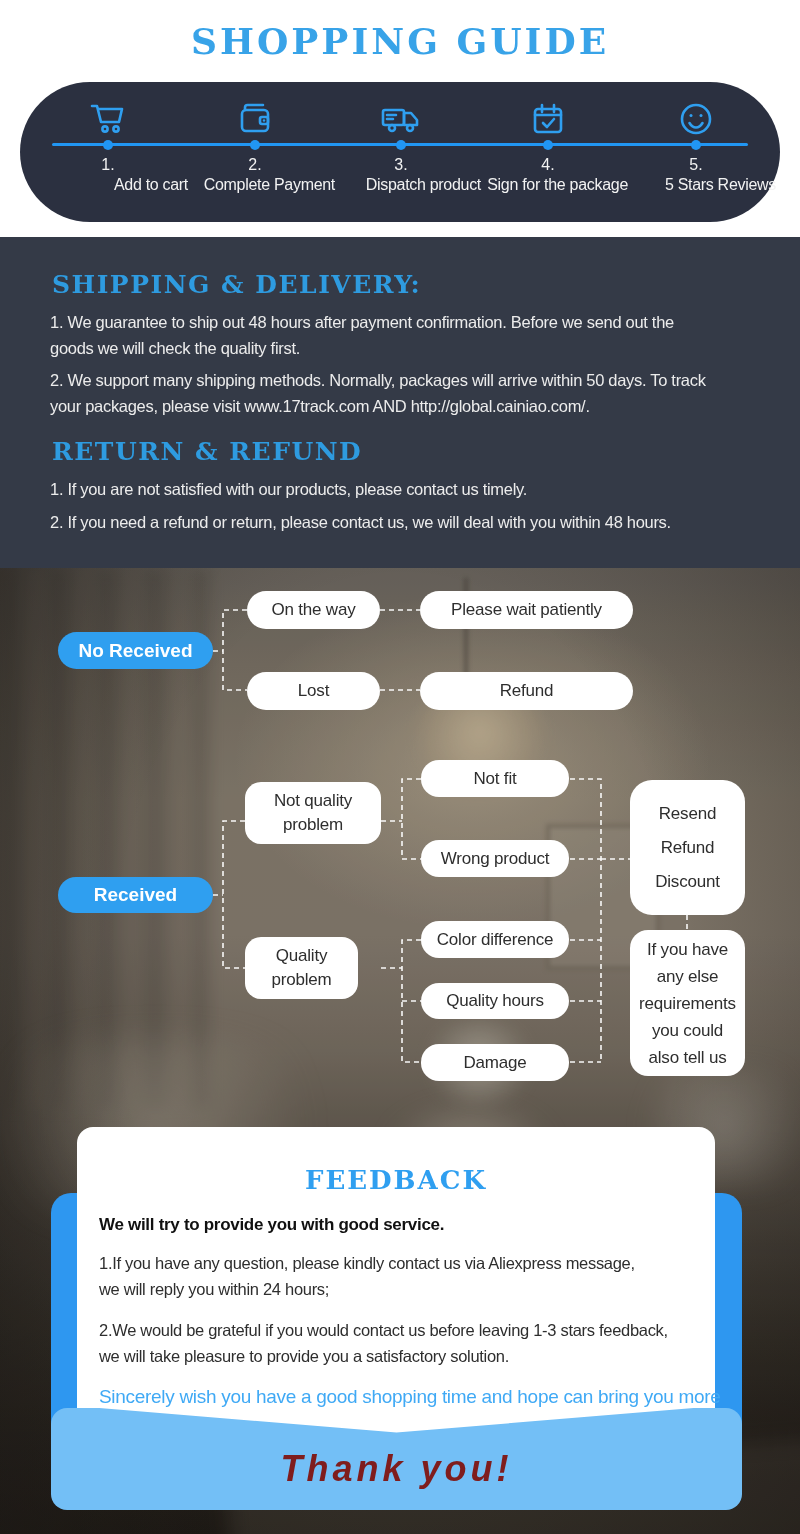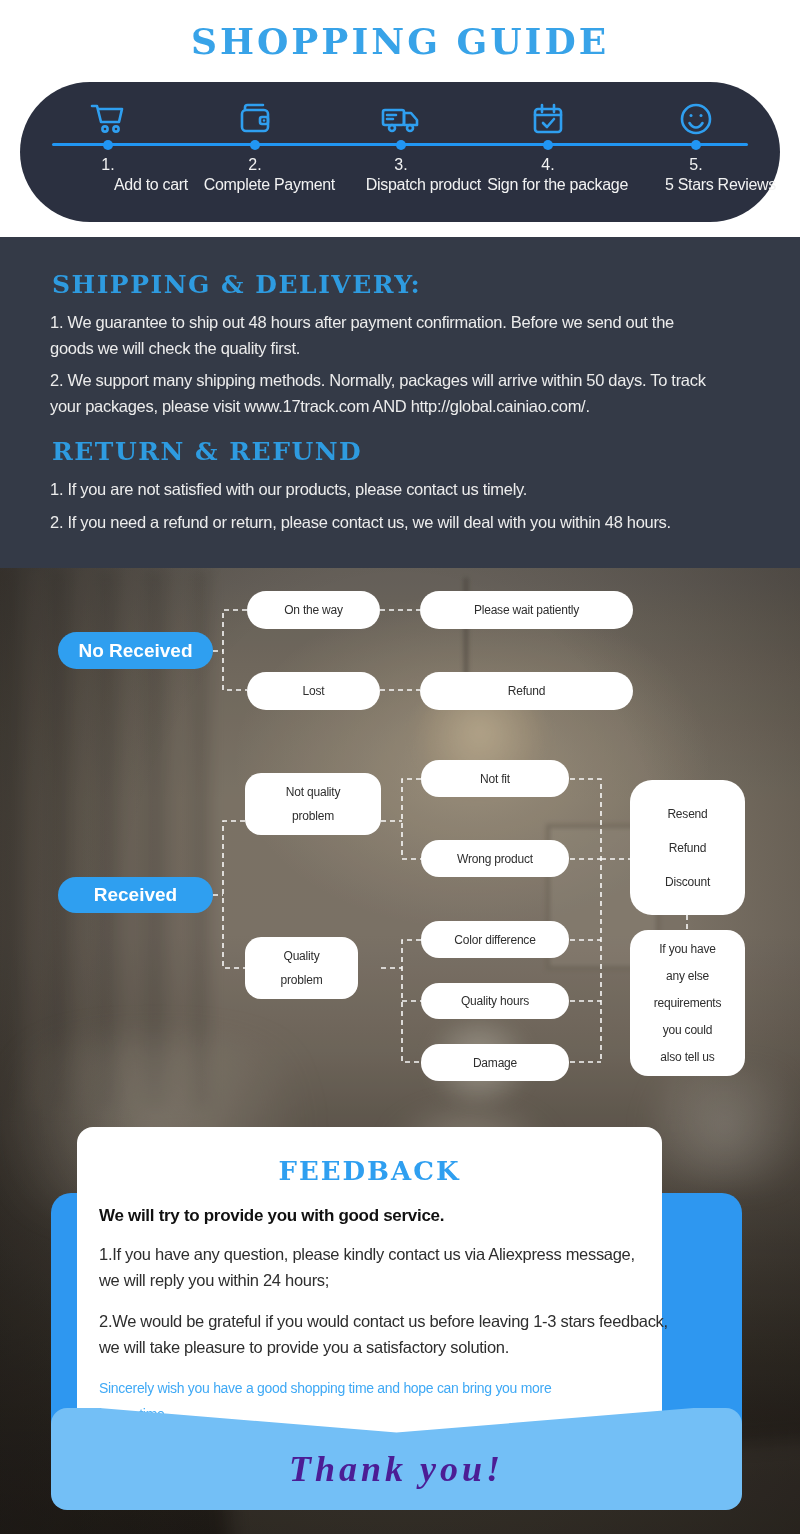--- a/index.html
+++ b/index.html
@@ -55,41 +55,41 @@
   .ph-bench{left:640px;top:500px;width:170px;height:120px;border-radius:30%;filter:blur(12px);
     background:radial-gradient(circle, rgba(198,192,182,.45), rgba(198,192,182,0) 80%);}
   .ph-floorlight{left:230px;top:890px;width:620px;height:130px;filter:blur(10px);transform:rotate(-4deg);
     background:rgba(104,95,84,.35);}
   .ph-overlay{left:0;top:0;width:100%;height:100%;
     background:radial-gradient(ellipse at 50% 42%, rgba(0,0,0,0) 50%, rgba(14,11,9,.35) 100%), rgba(28,25,23,.15);}
 
   .connectors{position:absolute;left:0;top:0;}
 
   .flow-box{position:absolute;background:#ffffff;color:#2e2e2e;display:flex;align-items:center;
-    justify-content:center;text-align:center;font-size:12px;letter-spacing:-0.2px;}
+    justify-content:center;text-align:center;font-size:17px;letter-spacing:-0.2px;}
   .flow-pill{position:absolute;background:#2f9ff0;color:#ffffff;font-weight:700;font-size:19px;
     display:flex;align-items:center;justify-content:center;border-radius:19px;}
   .flow-box .lines span{display:block;}
 
   
   .fb-panel{position:absolute;left:51px;top:625px;width:691px;height:297px;background:#2e97f0;border-radius:20px;}
-  .fb-card{position:absolute;left:77px;top:559px;width:585px;height:306px;background:#ffffff;
-    border-radius:16px;padding:7px 22px;box-sizing:border-box;}
+  .fb-card{position:absolute;left:77px;top:559px;width:638px;height:306px;background:#ffffff;
+    border-radius:16px;padding:16px 22px;box-sizing:border-box;}
   .fb-heading{margin-top:22px;text-align:center;font-family:"DejaVu Serif",serif;font-weight:700;
     font-size:26px;letter-spacing:2px;color:#2f9ff0;}
   .fb-intro{margin-top:20px;font-size:17px;font-weight:700;color:#111111;letter-spacing:-0.3px;}
   .fb-para{margin-top:15px;font-size:16.5px;color:#2e2e2e;line-height:26px;letter-spacing:-0.3px;}
   .fb-para span{display:block;white-space:nowrap;}
-  .fb-closing{margin-top:15px;font-size:14px;color:#3fa9f5;line-height:26px;letter-spacing:-0.3px;}
+  .fb-closing{margin-top:15px;font-size:19px;color:#3fa9f5;line-height:26px;letter-spacing:-0.3px;}
   .fb-closing span{display:block;white-space:nowrap;}
 
   .thanks-banner{position:absolute;left:51px;top:840px;width:691px;height:102px;background:#73bff6;
     border-radius:16px;clip-path:polygon(0 0,7% 0,50% 24%,93% 0,100% 0,100% 100%,0 100%);
     display:flex;align-items:flex-end;justify-content:center;}
-  .thanks-label{margin-bottom:20px;color:#4c1d95;font-family:Liberation Serif, serif;font-style:italic;
+  .thanks-label{margin-bottom:20px;color:#7f1d1d;font-family:Liberation Sans, sans-serif;font-style:italic;
     font-weight:700;font-size:36px;letter-spacing:4px;}
 </style>
 </head>
 <body>
 
 <div class="page">
 
   <div class="main-title">SHOPPING GUIDE</div>
 
   <div class="steps-banner">
@@ -202,21 +202,21 @@
                M687 347 V362" fill="none" stroke="rgba(255,255,255,0.95)" stroke-width="1.6" stroke-dasharray="5 4"></path>
     </svg>
 
     <div class="flow-pill" style="left:58px;top:64px;width:155px;height:37px;">No Received</div>
     <div class="flow-box" style="left:247px;top:23px;width:133px;height:38px;border-radius:19px;">On the way</div>
     <div class="flow-box" style="left:420px;top:23px;width:213px;height:38px;border-radius:19px;">Please wait patiently</div>
     <div class="flow-box" style="left:247px;top:104px;width:133px;height:38px;border-radius:19px;">Lost</div>
     <div class="flow-box" style="left:420px;top:104px;width:213px;height:38px;border-radius:19px;">Refund</div>
 
     <div class="flow-box" style="left:421px;top:192px;width:148px;height:37px;border-radius:18px;">Not fit</div>
-    <div class="flow-box" style="left:245px;top:205px;width:136px;height:62px;border-radius:16px;line-height:24px;">
+    <div class="flow-box" style="left:245px;top:214px;width:136px;height:62px;border-radius:16px;line-height:24px;">
       <div class="lines">
         <span>Not quality</span>
         <span>problem</span>
       </div>
     </div>
     <div class="flow-box" style="left:421px;top:272px;width:148px;height:37px;border-radius:18px;">Wrong product</div>
     <div class="flow-box" style="left:630px;top:212px;width:115px;height:135px;border-radius:22px;line-height:34px;">
       <div class="lines">
         <span>Resend</span>
         <span>Refund</span>

